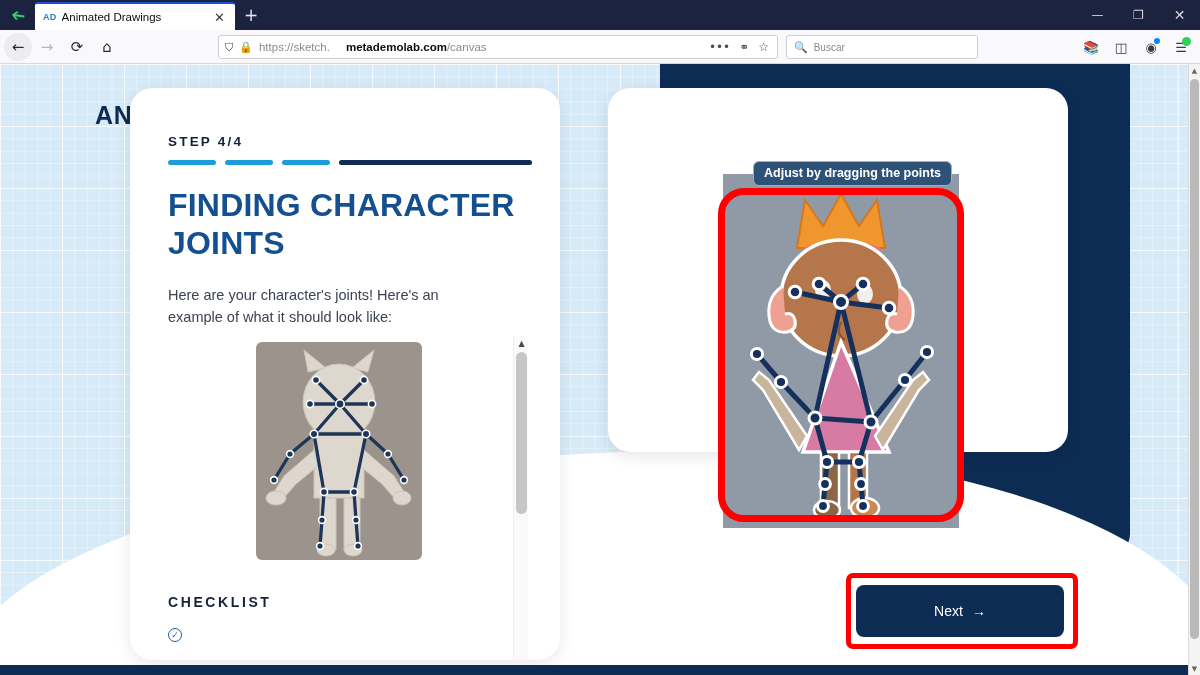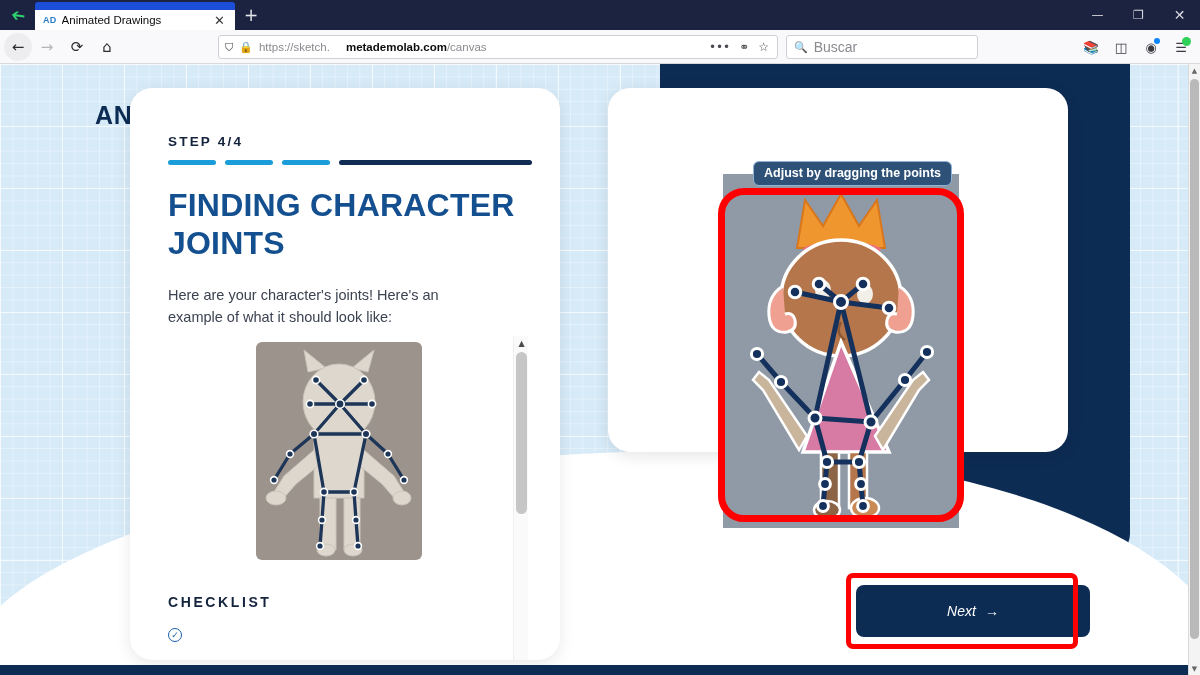--- a/index.html
+++ b/index.html
@@ -21,21 +21,21 @@
     position: absolute; left: 6px; top: 4px; width: 24px; height: 23px;
     display: flex; align-items: center; justify-content: center;
   }
   .fav-glyph {
     font-size: 17px; font-weight: bold; color: #2fd36e;
     font-family: "DejaVu Sans", sans-serif; line-height: 1;
     transform: scaleX(-1) rotate(-8deg);
   }
   .tab {
     position: absolute; left: 35px; top: 2px; width: 200px; height: 28px;
-    background: #ffffff; border-top: 8px solid #1d4ed8;
+    background: #ffffff; border-top: 2px solid #1d4ed8;
     border-radius: 3px 3px 0 0;
     display: flex; align-items: center; padding: 0 8px;
   }
   .tab-badge {
     font-size: 9px; font-weight: bold; color: #2a7fc9; letter-spacing: .3px;
     margin-right: 5px;
   }
   .tab-title {
     font-size: 11.5px; color: #0c0c0d; white-space: nowrap;
     overflow: hidden; text-overflow: ellipsis; flex: 1;
@@ -85,21 +85,21 @@
   .url-txt { font-size: 11.5px; color: #8a8a90; white-space: nowrap; }
   .url-txt b { color: #0c0c0d; font-weight: bold; padding-left: 16px; }
   .url-right { margin-left: auto; display: flex; align-items: center; gap: 9px; padding-right:2px;}
   .url-right span { font-size: 12px; color: #4a4a50; font-family: "DejaVu Sans", sans-serif; }
   .searchbar {
     position: absolute; left: 786px; top: 5px; width: 192px; height: 24px;
     background: #ffffff; border: 1px solid #cfcfd4; border-radius: 3px;
     display: flex; align-items: center; padding: 0 7px;
   }
   .search-ic { font-size: 11px; color: #4a4a50; margin-right: 6px; font-family:"DejaVu Sans",sans-serif;}
-  .search-ph { font-size: 14px; color: #8a8a90; }
+  .search-ph { font-size: 10px; color: #8a8a90; }
   .navbar-right {
     position: absolute; right: 6px; top: 4px; display: flex; align-items: center; gap: 4px;
   }
   .nbr-ic {
     width: 26px; height: 26px; display: flex; align-items: center; justify-content: center;
     font-size: 13px; color: #3a3a40; position: relative; font-family:"DejaVu Sans",sans-serif;
   }
   .dot-blue { position:absolute; top:4px; right:4px; width:6px;height:6px;border-radius:50%;background:#0a84ff;}
   .dot-green { position:absolute; top:3px; right:3px; width:9px;height:9px;border-radius:50%;background:#30d158;}
 
@@ -219,23 +219,23 @@
   }
 
   
   .btn-prev {
     position: absolute; left: 608px; top: 521px; width: 220px; height: 52px;
     border: 1.6px solid #102c52; border-radius: 8px; background: transparent;
     color: #2e4761; font-size: 14px;
     display: flex; align-items: center; justify-content: center;
   }
   .btn-next {
-    position: absolute; left: 856px; top: 521px; width: 234px; height: 52px;
+    position: absolute; left: 856px; top: 521px; width: 208px; height: 52px;
     background: #0d2c54; border-radius: 8px; color: #ffffff; font-size: 14px;
-    display: flex; align-items: center; justify-content: center; gap: 9px; font-style: italic;
+    display: flex; align-items: center; justify-content: center; gap: 9px;
   }
   .red-box-next {
     position: absolute; left: 846px; top: 509px; width: 232px; height: 76px;
     border: 5px solid #ff0000; border-radius: 7px; z-index: 4; pointer-events: none;
   }
 
   .footer-strip {
     position: absolute; left: 0; bottom: 0; width: 1188px; height: 10px;
     background: #0d2c54;
   }

